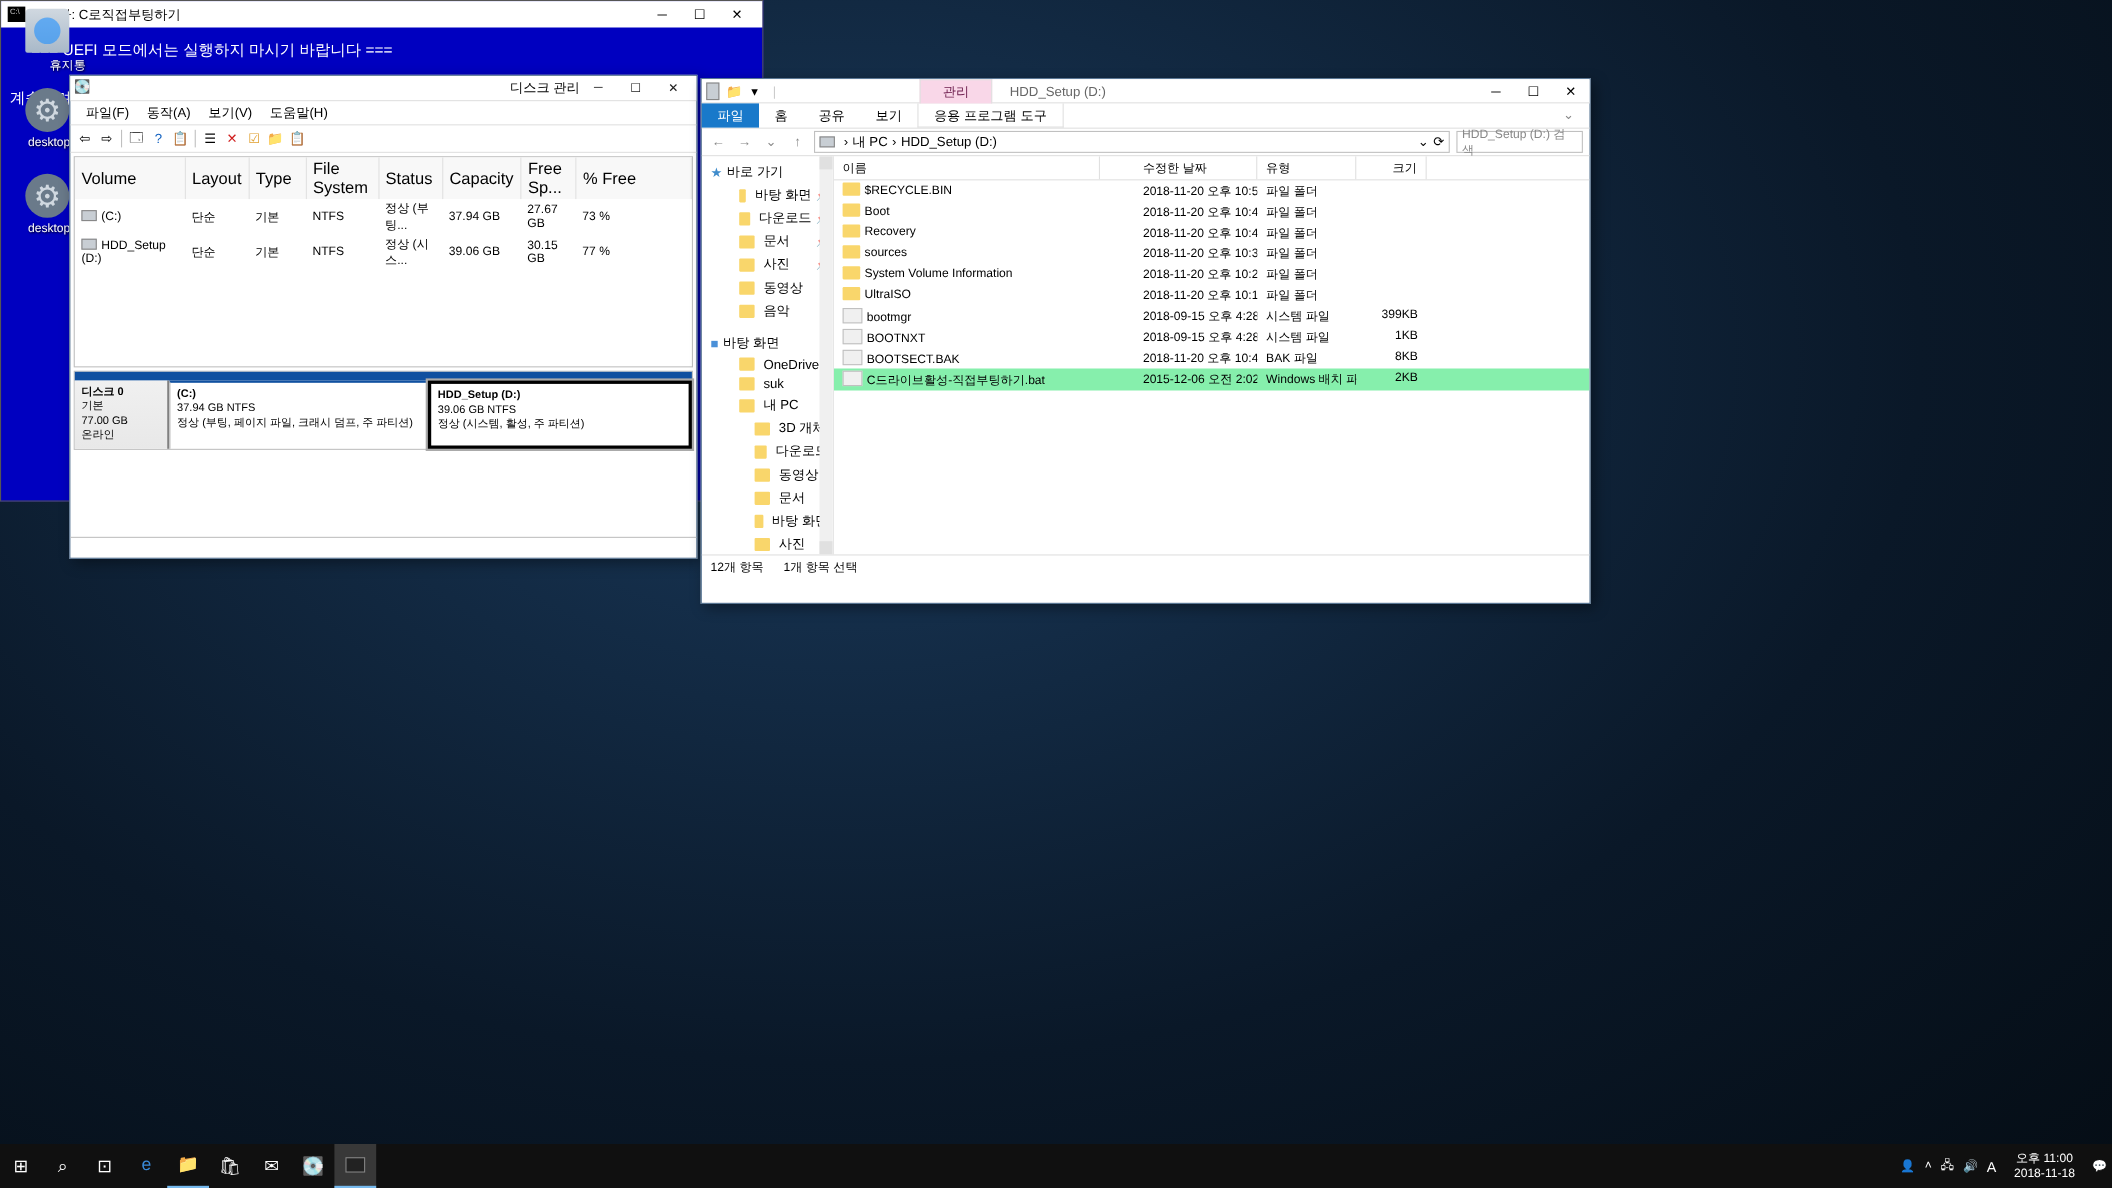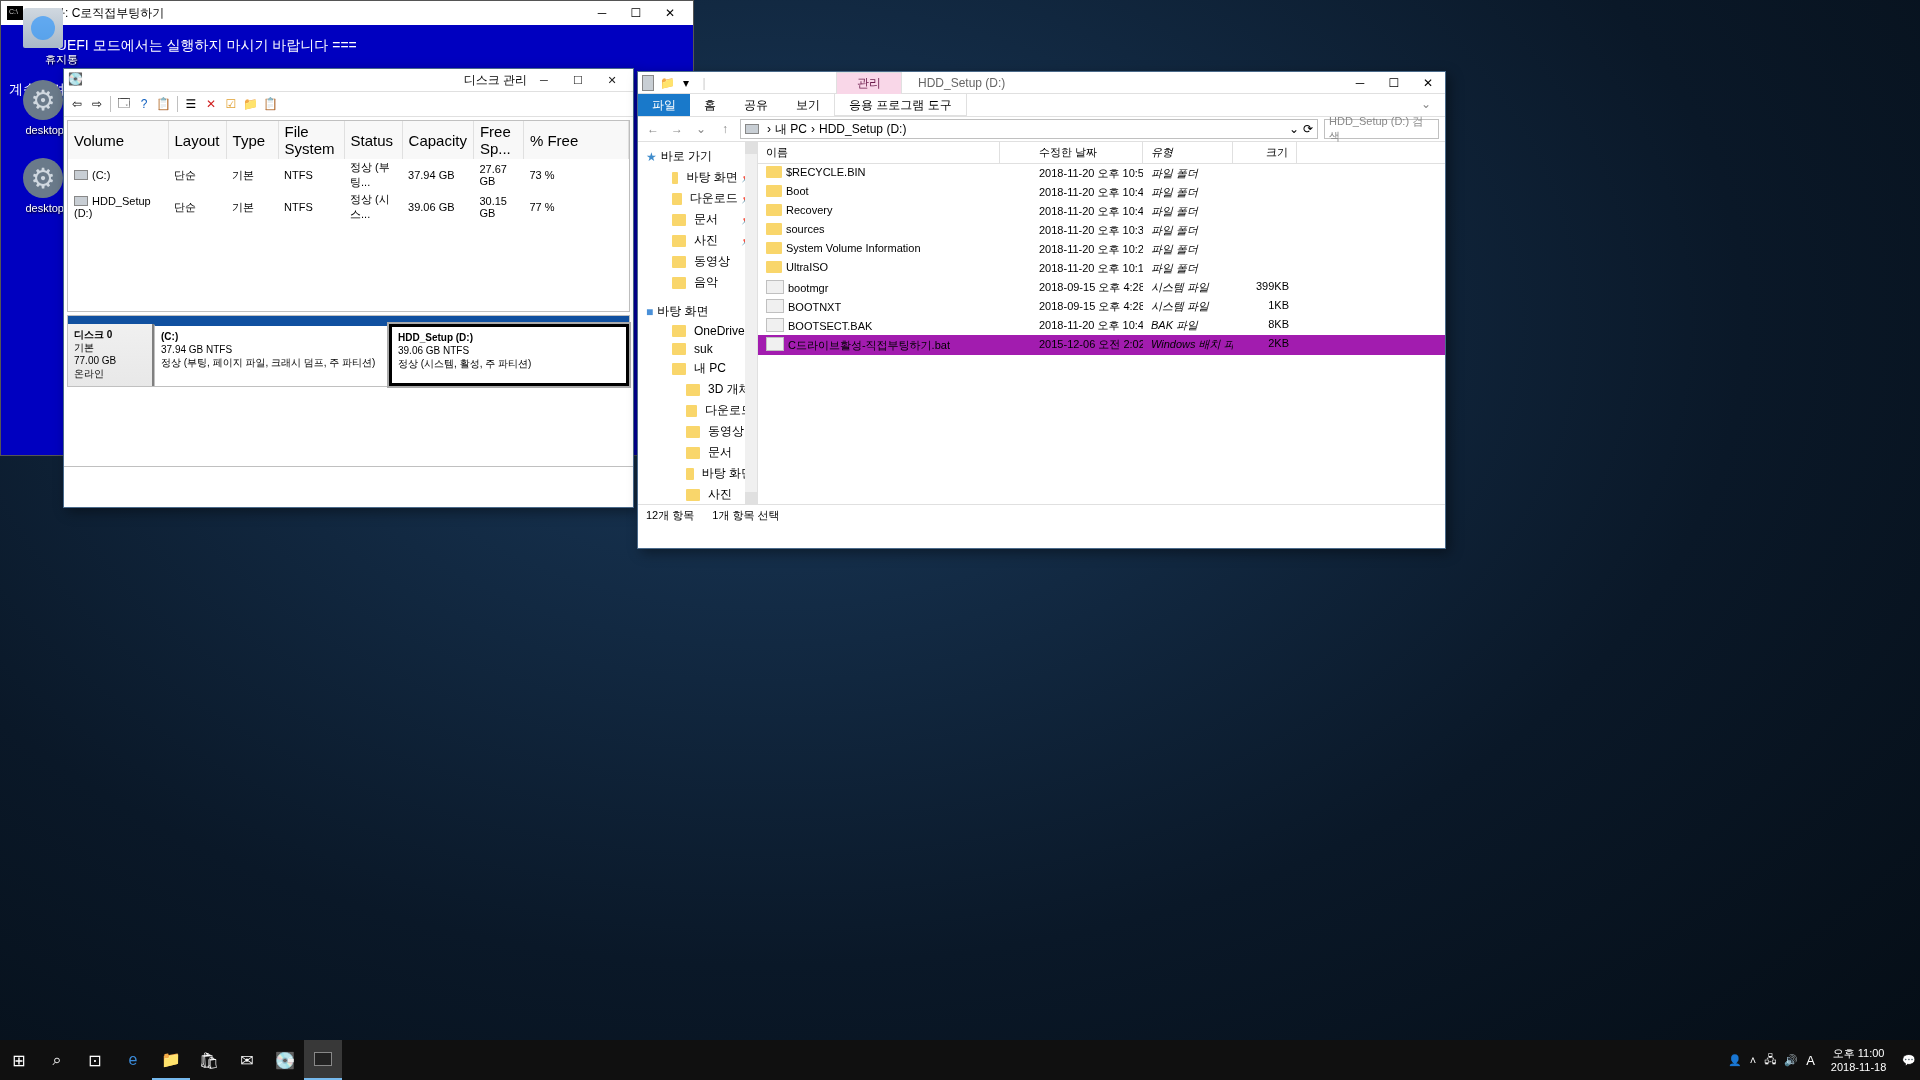--- a/index.html
+++ b/index.html
@@ -69,24 +69,24 @@
 .ex-tree .tree-scroll::after { content: ""; position: absolute; bottom: 0; left: 0; right: 0; height: 12px; background: #e0e0e0; }
 .ex-tree-item { padding: 2px 4px 2px 20px; white-space: nowrap; cursor: pointer; display: flex; gap: 4px; align-items: center; }
 .ex-tree-item.l2 { padding-left: 34px; }
 .ex-tree-item.l3 { padding-left: 48px; }
 .ex-tree-item.hdr { font-weight: normal; padding-left: 8px; }
 .ex-list { flex: 1; overflow: hidden; }
 .ex-list-hdr { display: flex; border-bottom: 1px solid #e0e0e0; font-size: 11px; }
 .ex-list-hdr span { padding: 3px 8px; border-right: 1px solid #e0e0e0; cursor: pointer; }
 .ex-list-row { display: flex; font-size: 11px; padding: 1px 0; }
 .ex-list-row span { padding: 1px 8px; white-space: nowrap; overflow: hidden; }
-.ex-list-row.sel { background: #a21caf; }
+.ex-list-row.sel { background: #86efac; }
 .ex-col-name { width: 242px; }
 .ex-col-date { width: 112px; margin-left: 31px; }
-.ex-col-type { width: 90px; font-style: italic; }
+.ex-col-type { width: 90px; }
 .ex-col-size { width: 64px; text-align: right; }
 .ex-status { height: 22px; border-top: 1px solid #e0e0e0; font-size: 11px; display: flex; align-items: center; padding: 0 8px; gap: 18px; }
 
 
 .cmd-window { left: 758px; top: 323px; width: 694px; height: 456px; background: #0000c0; border: 1px solid #555; }
 .cmd-titlebar { height: 24px; background: #fff; color: #000; display: flex; align-items: center; padding: 0 6px; font-size: 12px; }
 .cmd-titlebar .cw-ico { width: 16px; height: 14px; background: #000; margin-right: 6px; position: relative; }
 .cmd-titlebar .cw-ico::after { content: "C:\\"; color: #ccc; font-size: 7px; position: absolute; top: 2px; left: 2px; }
 .cmd-titlebar .title { flex: 1; }
 .cmd-body { padding: 12px 8px; color: #fff; font-family: "Consolas", "Courier New", monospace; font-size: 14px; white-space: pre; }
@@ -123,20 +123,26 @@
 
 <div class="window dm-window">
   <div class="titlebar">
     <span class="ico-sm">💽</span>
     <span class="title">디스크 관리</span>
     <div class="ctrls">
       <div class="ctrl">─</div>
       <div class="ctrl">☐</div>
       <div class="ctrl close">✕</div>
     </div>
+  </div>
+  <div class="dm-menu">
+    <span>파일(F)</span>
+    <span>동작(A)</span>
+    <span>보기(V)</span>
+    <span>도움말(H)</span>
   </div>
   <div class="dm-toolbar">
     <span class="tb-btn">⇦</span>
     <span class="tb-btn">⇨</span>
     <span class="sep"></span>
     <span class="tb-btn">🗔</span>
     <span class="tb-btn" style="color:#1060c0">?</span>
     <span class="tb-btn">📋</span>
     <span class="sep"></span>
     <span class="tb-btn">☰</span>

